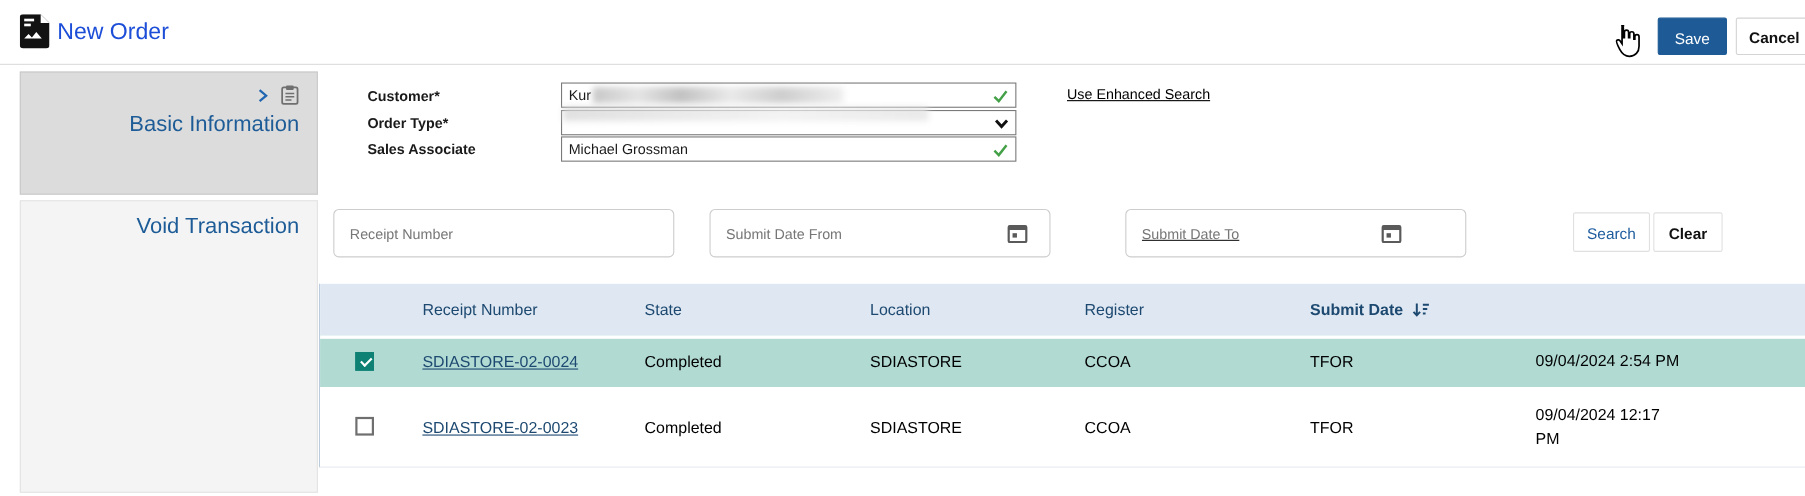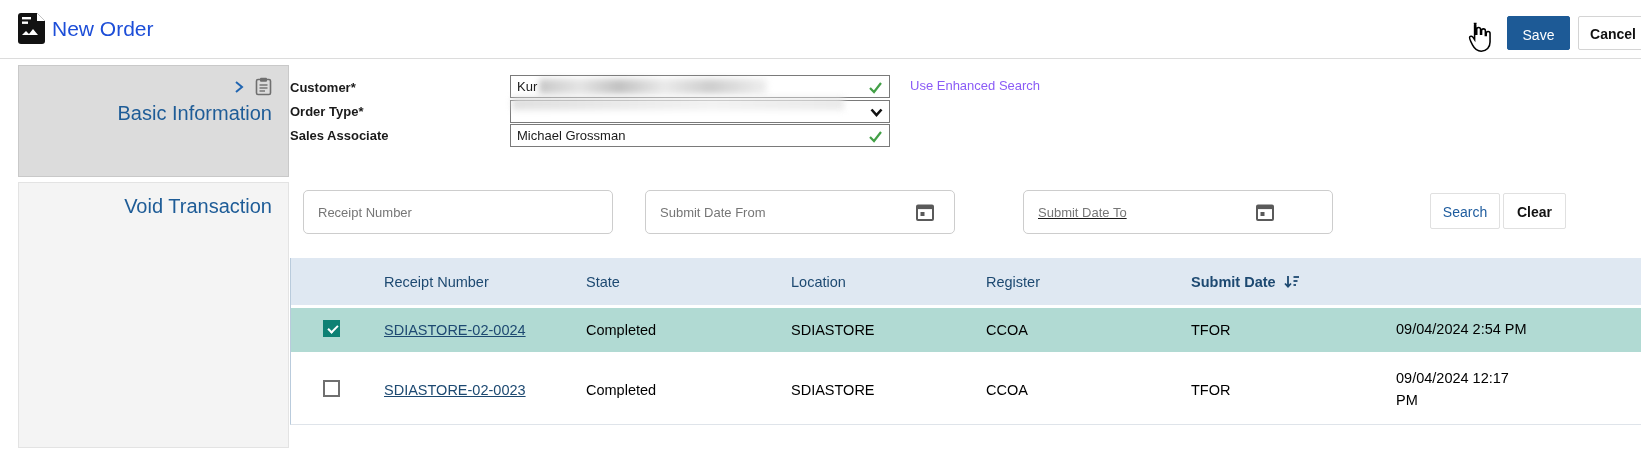--- a/index.html
+++ b/index.html
@@ -9,30 +9,30 @@
   .page-title{position:absolute;left:52px;top:17px;font-size:21px;color:#1d4ed8;}
   .doc-icon{position:absolute;left:18px;top:13px;width:27px;height:31px;}
   .btn{box-sizing:border-box;cursor:pointer;text-align:center;font-size:14px;border-radius:2px;}
   .btn-save{position:absolute;left:1507px;top:16px;width:63px;height:34px;line-height:34px;background:#1d5a96;color:#fff;border:1px solid #1d5a96;}
   .btn-cancel{position:absolute;left:1578px;top:16px;width:70px;height:34px;line-height:32px;background:#fff;color:#111;font-weight:600;border:1px solid #d4d4d4;}
   .cursor-icon{position:absolute;left:1461px;top:20px;width:34px;height:34px;z-index:50;pointer-events:none;}
   
   .panel-basic{position:absolute;left:18px;top:65px;width:271px;height:112px;background:#dcdcdc;border:1px solid #c9c9c9;box-sizing:border-box;}
   .panel-basic .icons-row{position:absolute;right:16px;top:11px;display:flex;align-items:center;gap:9px;}
   .panel-basic .sec-title{position:absolute;right:16px;top:36px;font-size:20px;color:#1e5c97;white-space:nowrap;}
-  .form-label{position:absolute;left:290px;font-size:13px;font-weight:700;color:#1a1a1a;}
-  .form-input{position:absolute;left:510px;width:380px;height:23px;box-sizing:border-box;border:1px solid #7a7a7a;background:#fff;
+  .form-label{position:absolute;left:290px;font-size:13px;font-weight:700;color:#1a1a1a;padding-left:44px;}
+  .form-input{position:absolute;left:510px;width:414px;height:23px;box-sizing:border-box;border:1px solid #7a7a7a;background:#fff;
     font-size:13px;color:#1a1a1a;display:flex;align-items:center;padding:0 6px;}
   .valid-check{position:absolute;right:6px;top:4px;width:15px;height:15px;}
   .sel-chevron{position:absolute;right:6px;top:6px;width:13px;height:11px;}
   .blur-smudge{display:inline-block;width:228px;height:15px;margin-left:2px;background:
      linear-gradient(90deg,#9a9a9a 0%,#cfcfcf 18%,#8f8f8f 35%,#d8d8d8 55%,#a5a5a5 75%,#e2e2e2 100%);
      filter:blur(3px);opacity:.55;border-radius:2px;}
   .blur-strip{position:absolute;left:512px;top:97px;width:332px;height:13px;background:linear-gradient(90deg,#d8d8d8,#efefef 60%,#e4e4e4);filter:blur(3px);opacity:.8;z-index:5;}
-  .enh-link{position:absolute;left:910px;top:78px;font-size:13px;color:#8b5cf6;cursor:pointer;}
+  .enh-link{position:absolute;left:970px;top:78px;font-size:13px;color:#000000;text-decoration:underline;cursor:pointer;}
   
   .panel-void{position:absolute;left:18px;top:182px;width:271px;height:266px;background:#f4f4f4;border:1px solid #e3e3e3;box-sizing:border-box;}
   .panel-void .sec-title{position:absolute;right:16px;top:12px;font-size:20px;color:#1e5c97;white-space:nowrap;}
   .filter-input{position:absolute;top:190px;height:44px;box-sizing:border-box;border:1px solid #cdcdcd;border-radius:5px;background:#fff;
      font-size:13px;color:#1a1a1a;padding:0 40px 0 14px;outline:none;font-family:inherit;}
   .filter-input::placeholder{color:#767676;opacity:1;}
   .cal-icon{position:absolute;top:202px;width:20px;height:20px;cursor:pointer;}
   .btn-search{position:absolute;left:1430px;top:193px;width:70px;height:36px;line-height:34px;background:#fff;color:#1e5c9e;border:1px solid #e0e0e0;border-radius:2px;}
   .btn-clear{position:absolute;left:1503px;top:193px;width:63px;height:36px;line-height:34px;background:#fff;color:#111;font-weight:700;border:1px solid #e0e0e0;border-radius:2px;}
   

